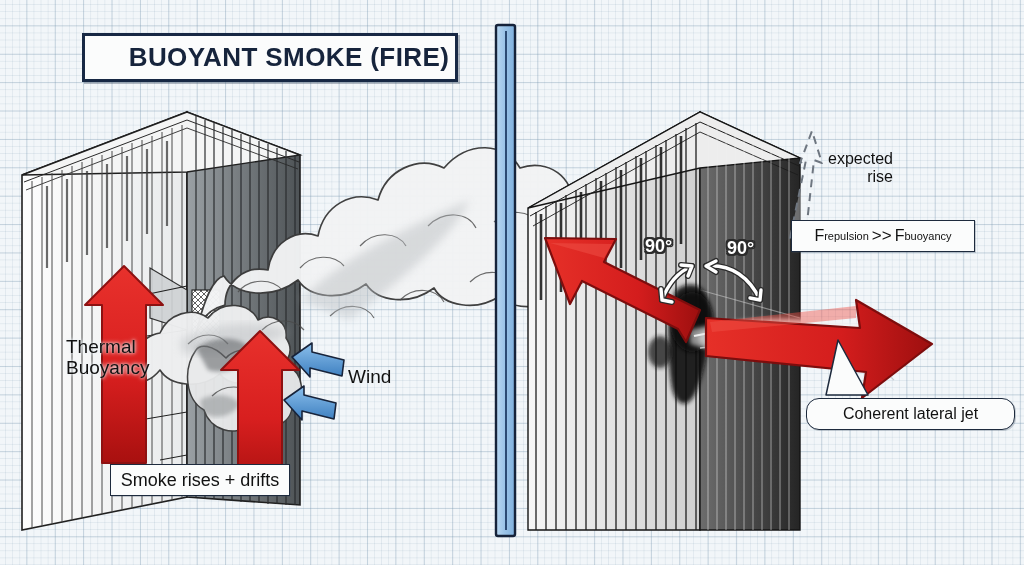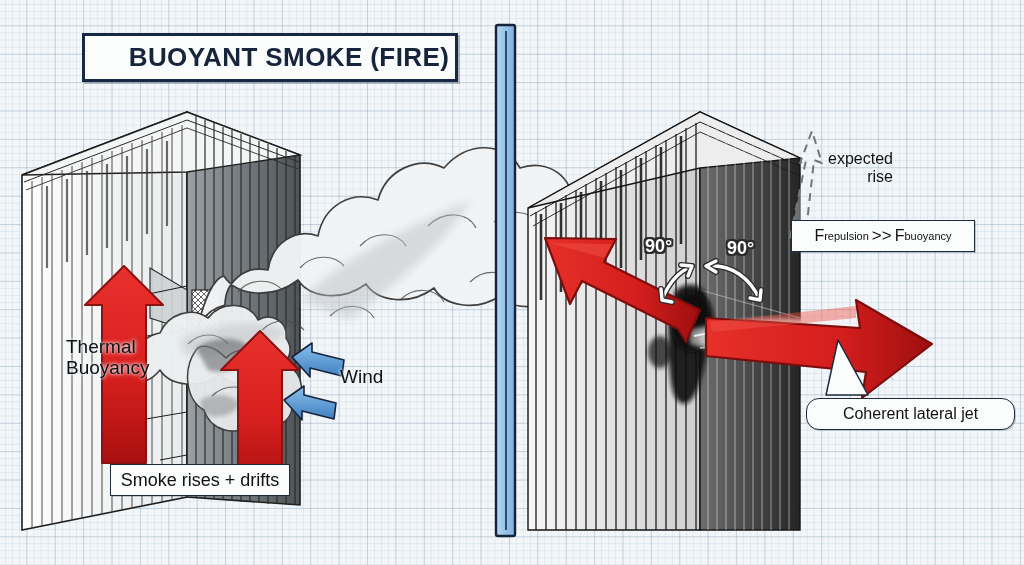--- a/index.html
+++ b/index.html
@@ -32,21 +32,21 @@
     white-space:nowrap;
     padding-left:38px;
   }
   #title-left{left:82px;top:33px;width:332px;height:43px;font-size:26px;}
   #title-right{left:562px;top:33px;width:402px;height:43px;font-size:26px;}
 
   .plainLabel{
     position:absolute;color:#111;line-height:1.12;white-space:pre;
   }
   #label-thermal{left:38px;top:336px;font-size:19px;text-shadow:0 0 5px #eef3f7,0 0 3px #eef3f7;margin-left:28px;}
-  #label-wind{left:340px;top:366px;font-size:19px;text-shadow:0 0 5px #eef3f7,0 0 3px #eef3f7;}
+  #label-wind{left:348px;top:366px;font-size:19px;text-shadow:0 0 5px #eef3f7,0 0 3px #eef3f7;}
   #label-expected{left:828px;top:150px;font-size:16px;text-align:right;text-shadow:0 0 5px #eef3f7;}
 
   .calloutBox{
     position:absolute;background:#fbfcfc;border:1.6px solid #1d2a3d;
     color:#111;display:flex;align-items:center;justify-content:center;
     white-space:nowrap;box-shadow:1px 1px 0 rgba(60,75,95,.25);
   }
   #label-smoke-rises{left:110px;top:464px;width:178px;height:30px;font-size:18px;}
   #label-coherent-jet{left:806px;top:398px;width:207px;height:30px;font-size:16px;border-radius:13px;}
   #formula-box{left:791px;top:220px;width:182px;height:30px;font-size:16px;}

